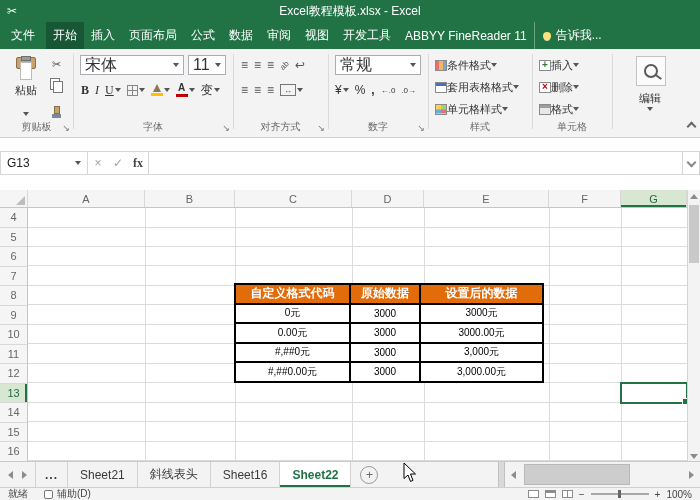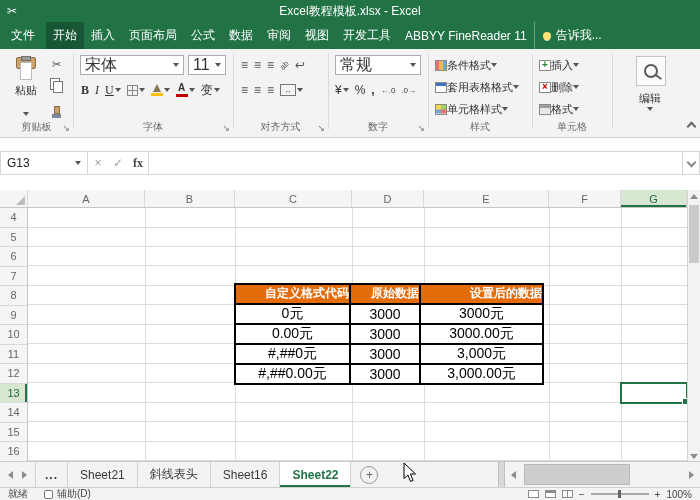--- a/index.html
+++ b/index.html
@@ -115,22 +115,22 @@
   .cells{position:absolute;left:28px;top:208px;width:659px;height:253.5px;background-color:#fff;
     background-image:
       linear-gradient(#dcdcdc,#dcdcdc),linear-gradient(#dcdcdc,#dcdcdc),linear-gradient(#dcdcdc,#dcdcdc),
       linear-gradient(#dcdcdc,#dcdcdc),linear-gradient(#dcdcdc,#dcdcdc),linear-gradient(#dcdcdc,#dcdcdc),
       repeating-linear-gradient(to bottom,transparent 0,transparent 18.5px,#dcdcdc 18.5px,#dcdcdc 19.5px);
     background-size:1px 100%,1px 100%,1px 100%,1px 100%,1px 100%,1px 100%,100% 100%;
     background-position:117px 0,207px 0,324px 0,396px 0,521px 0,593px 0,0 0;
     background-repeat:no-repeat,no-repeat,no-repeat,no-repeat,no-repeat,no-repeat,no-repeat;}
   .dtable{position:absolute;left:206px;top:75px;border-collapse:collapse;table-layout:fixed;}
   .dtable th,.dtable td{border:2px solid #000;text-align:center;padding:0;height:17.5px;overflow:hidden;white-space:nowrap;}
-  .dtable th{font-size:12px;font-weight:bold;text-align:right;}
-  .dtable td{font-size:14px;color:#000;background:#fff;}
+  .dtable th{font-size:12px;font-weight:bold;}
+  .dtable td{font-size:10px;color:#000;background:#fff;}
   .acell{position:absolute;left:592px;top:174px;width:68px;height:21.5px;border:2px solid #217346;
          box-sizing:border-box;background:#fff;}
   .handle{position:absolute;right:-3px;bottom:-3px;width:5px;height:5px;background:#217346;border:1px solid #fff;}
 
   
   .vscroll{position:absolute;left:687px;top:190px;width:13px;height:271px;background:#f3f3f3;
            border-left:1px solid #d4d4d4;box-sizing:border-box;}
   .tri-up{width:0;height:0;border-left:4px solid transparent;border-right:4px solid transparent;border-bottom:5px solid #8c8c8c;margin:4px auto 0;}
   .tri-dn{width:0;height:0;border-left:4px solid transparent;border-right:4px solid transparent;border-top:5px solid #8c8c8c;margin:4px auto 0;}
   .tri-lf{width:0;height:0;border-top:4px solid transparent;border-bottom:4px solid transparent;border-right:5px solid #8c8c8c;}

